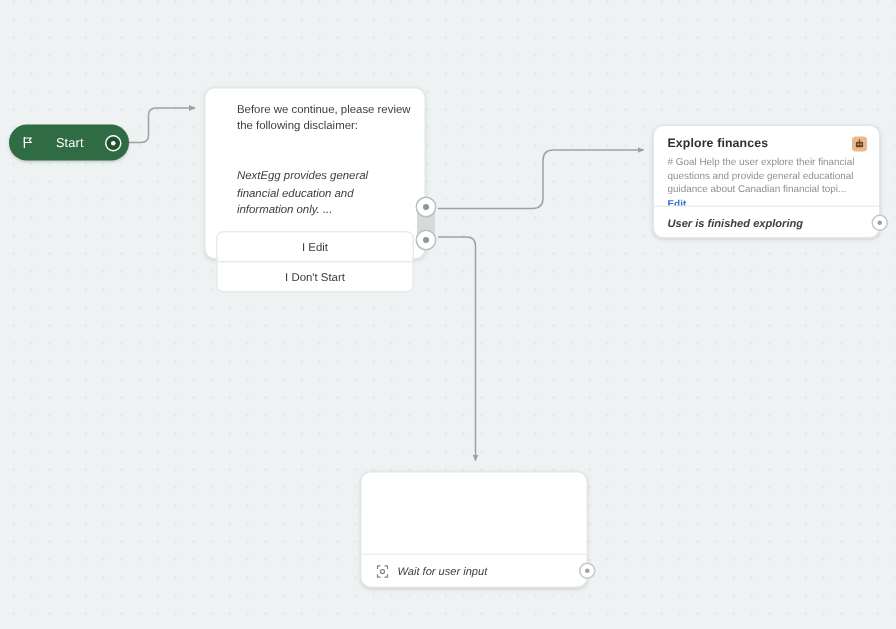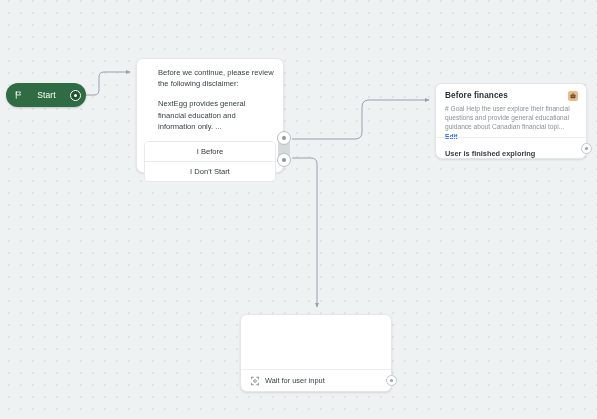--- a/index.html
+++ b/index.html
@@ -90,21 +90,21 @@
     height: 115px;
     padding: 0;
   }
   .disclaimer-body {
     padding: 8px 9px 9px 21px;
     font-size: 7.6px;
     line-height: 11.2px;
     color: #3a4043;
   }
   .disclaimer-body p { margin: 0; }
-  .disclaimer-body p + p { margin-top: 9px; }
+  .disclaimer-body p + p { margin-top: 22px; font-style: italic; }
   .choices {
     margin: 0 7px 7px 7px;
     border: 1px solid #e7eaeb;
     border-radius: 5px;
     overflow: hidden;
   }
   .choice {
     height: 19px;
     display: flex;
     align-items: center;
@@ -176,25 +176,26 @@
     line-height: 9.2px;
     color: #8b9295;
   }
   .edit-link { color: #2f6fd0; font-weight: 600; }
   .explore-foot {
     position: absolute;
     left: 0; right: 0; bottom: 0;
     height: 20px;
     border-top: 1px solid #eceeef;
     display: flex;
-    align-items: flex-end;
+    align-items: center;
     padding: 0 9px;
     font-size: 7.4px;
     color: #3a4043;
     font-weight: 600;
+    font-style: italic;
   }
   .round-handle {
     position: absolute;
     width: 11px; height: 11px;
     border-radius: 50%;
     background: #ffffff;
     border: 1.2px solid #c3c9cb;
     box-sizing: border-box;
     display: flex; align-items: center; justify-content: center;
   }
@@ -221,20 +222,21 @@
     position: absolute;
     left: 0; right: 0; bottom: 0;
     height: 21px;
     border-top: 1px solid #eceeef;
     display: flex;
     align-items: center;
     gap: 5px;
     padding: 0 9px;
     font-size: 7.4px;
     color: #3a4043;
+    font-style: italic;
   }
   .wait-icon { width: 10px; height: 10px; display:block; flex:0 0 auto; }
   #np-out-handle { right: -6px; bottom: 5px; }
 </style>
 </head>
 <body>
 
 <div id="canvas">
 
   <svg id="edge-layer" viewBox="0 0 597 419" width="597" height="419">
@@ -264,37 +266,37 @@
         <i></i>
       </span>
   </div>
 
   <div class="card" id="disclaimer-node">
     <div class="disclaimer-body">
       <p>Before we continue, please review the following disclaimer:</p>
       <p>NextEgg provides general financial education and information only. ...</p>
     </div>
     <div class="choices">
-      <div class="choice">I Before</div>
+      <div class="choice">I Edit</div>
       <div class="choice">I Don't Start</div>
     </div>
   </div>
 
   <div class="handle-rail">
     <span class="rail-handle top">
         <i></i>
       </span>
     <span class="rail-handle bottom">
         <i></i>
       </span>
   </div>
 
   <div class="card" id="explore-node">
     <div class="explore-head">
-      <span class="explore-title">Before finances</span>
+      <span class="explore-title">Explore finances</span>
       <span class="ai-badge">
         <svg width="8" height="8" viewBox="0 0 10 10">
           <rect x="2" y="3.2" width="6" height="4.6" rx="1" fill="#6b4420"></rect>
           <rect x="4.5" y="1.2" width="1" height="2" fill="#6b4420"></rect>
           <rect x="3.3" y="4.6" width="1.2" height="1.2" fill="#e8b98a"></rect>
           <rect x="5.5" y="4.6" width="1.2" height="1.2" fill="#e8b98a"></rect>
         </svg>
       </span>
     </div>
     <div class="explore-desc">

